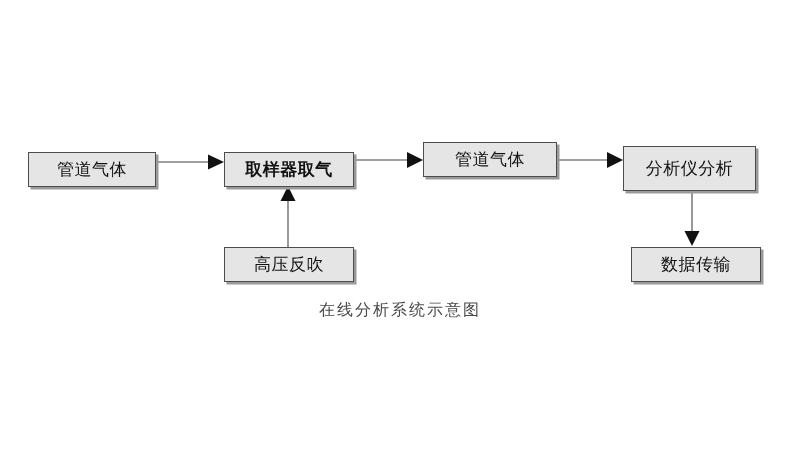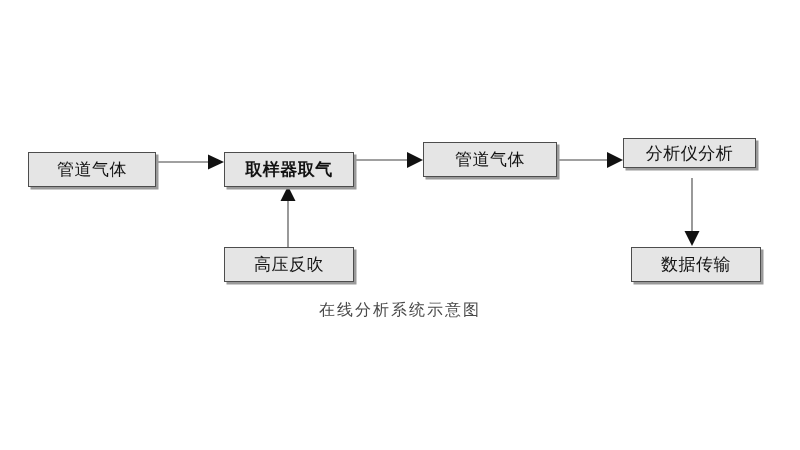--- a/index.html
+++ b/index.html
@@ -99,21 +99,21 @@
   </div>
 
   <div class="node" style="left:224px; top:152px; width:130px; height:35px;font-weight:bold;">
     <span class="node-label">取样器取气</span>
   </div>
 
   <div class="node" style="left:423px; top:142px; width:134px; height:35px;">
     <span class="node-label">管道气体</span>
   </div>
 
-  <div class="node" style="left:623px; top:138px; width:133px; height:30px;align-items:center;">
+  <div class="node" style="left:623px; top:146px; width:133px; height:45px;align-items:center;">
     <span class="node-label">分析仪分析</span>
   </div>
 
   <div class="node" style="left:631px; top:247px; width:130px; height:35px;">
     <span class="node-label">数据传输</span>
   </div>
 
   <div class="node" style="left:224px; top:247px; width:130px; height:35px;">
     <span class="node-label">高压反吹</span>
   </div>

